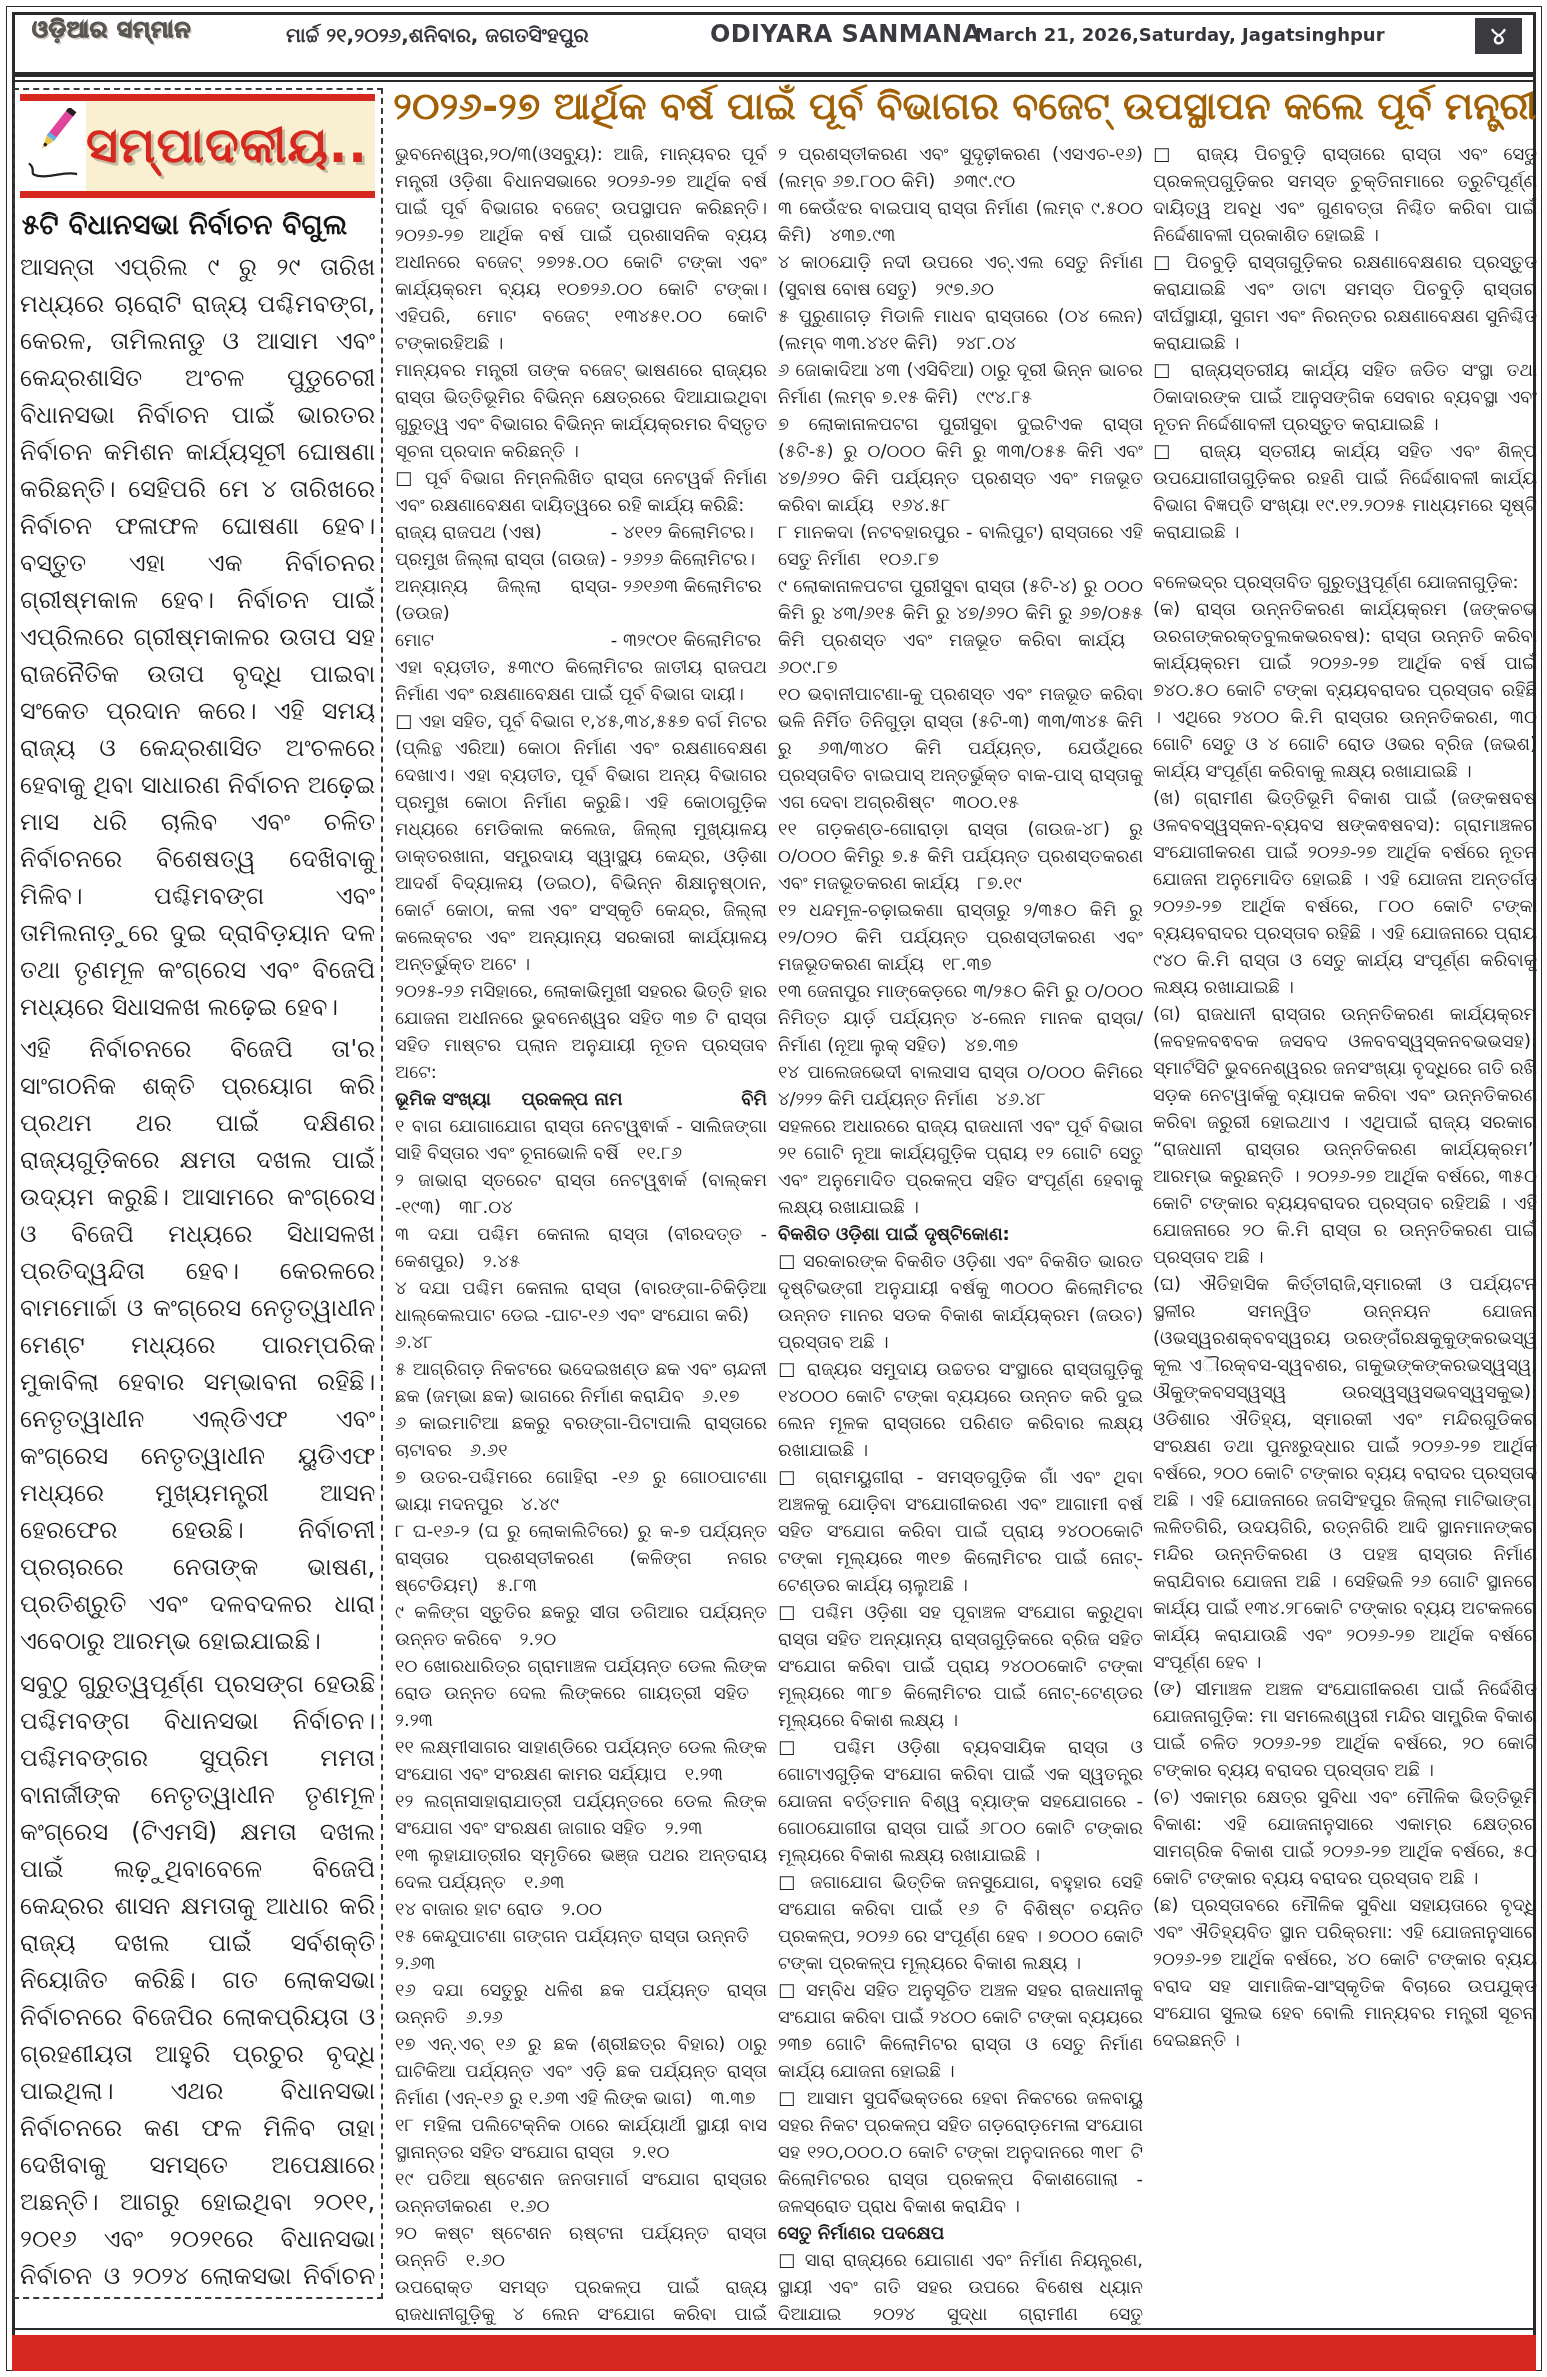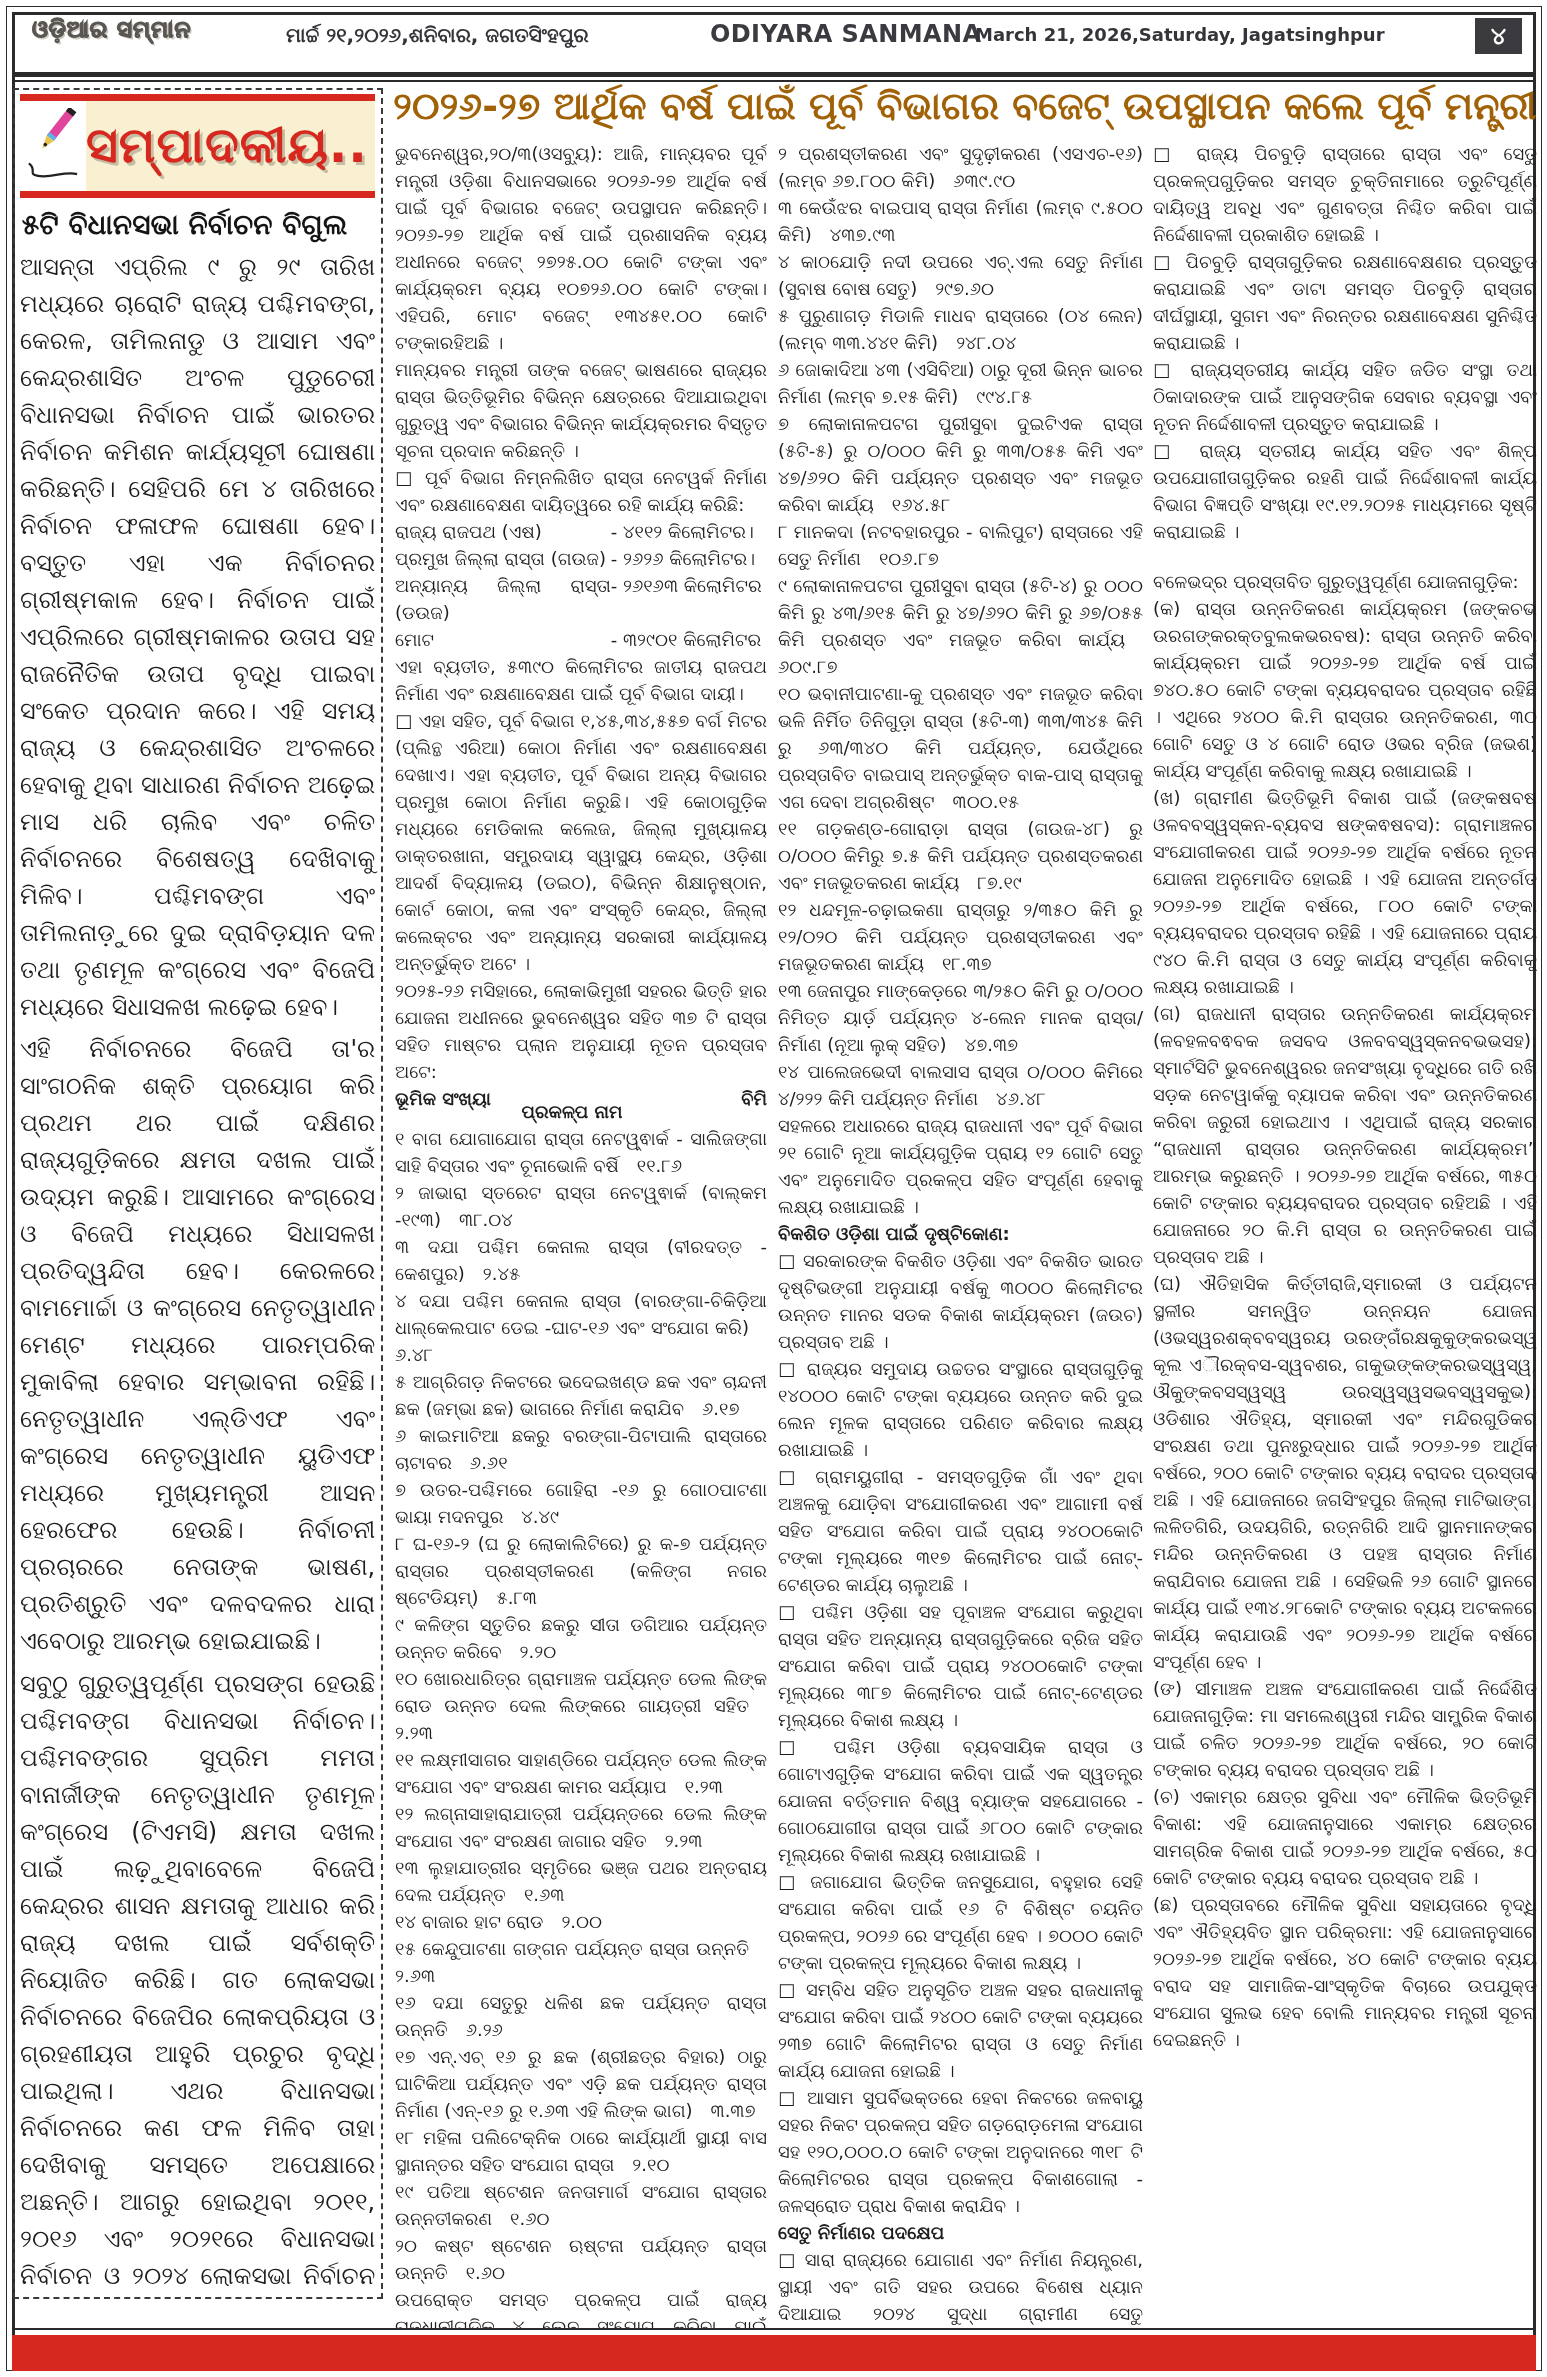--- a/index.html
+++ b/index.html
@@ -44,21 +44,21 @@
   #col-2{left:778px;width:365px;}
   #col-3{left:1153px;width:384px;}
   .news-col p{margin:0;}
   .np{margin:0;}
   .subhead{font-weight:bold;}
   .kvrow{display:flex;}
   .kvrow .lab{flex:0 0 58%;}
   .kvrow .val{flex:1;}
   .thead3{display:flex;font-weight:bold;}
   .thead3 span:nth-child(1){flex:0 0 34%;}
-  .thead3 span:nth-child(2){flex:1;margin-top:13px;}
+  .thead3 span:nth-child(2){flex:1;}
   .thead3 span:nth-child(3){flex:0 0 14%;text-align:right;}
   .vgap{height:23.4px;}
 
   
   #footer-line{position:absolute;left:11.7px;right:11.7px;top:2328px;height:1.8px;background:#2a2a2a;}
   #footer-bar{position:absolute;left:11.7px;right:11.7px;top:2335px;height:36px;background:#d6281e;}
 </style>
 </head>
 <body>
 

